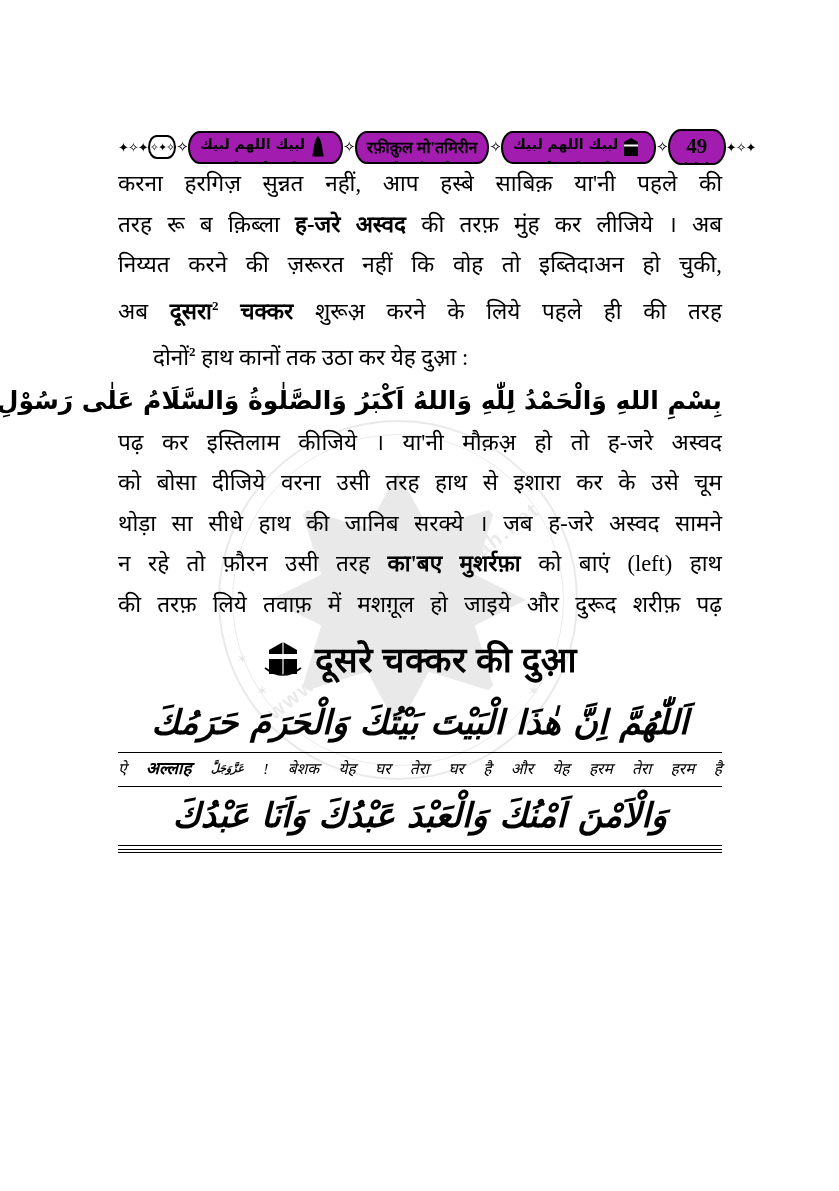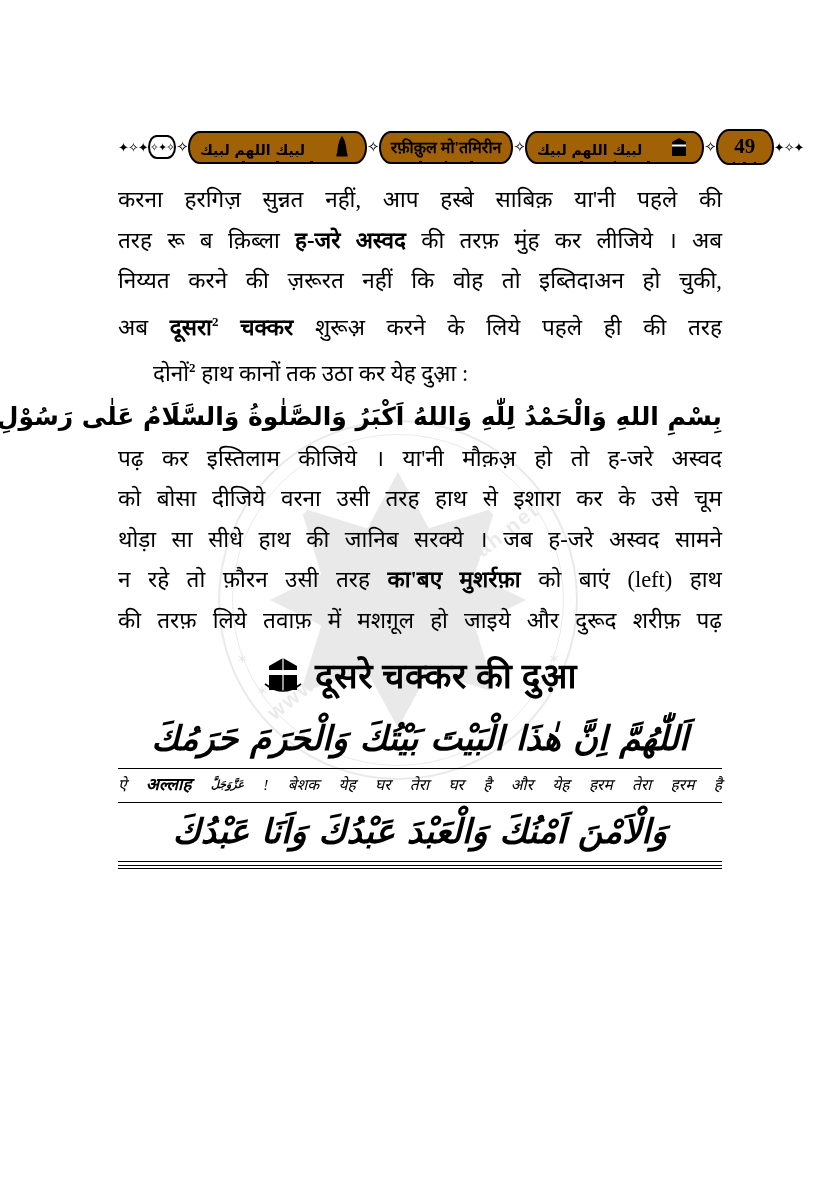--- a/index.html
+++ b/index.html
@@ -43,25 +43,24 @@
     position:absolute;left:118px;top:124px;width:604px;height:46px;
     z-index:3;display:flex;align-items:center;justify-content:space-between;
   }
   .orn{
     font-family:"DejaVu Sans",sans-serif;font-size:15px;line-height:1;
     letter-spacing:-1px;color:#000;
   }
   .orn-left,.orn-right{font-size:13px;}
   .cartouche{
     border:2.2px solid #000;border-radius:13px/18px;
-    padding:3px 10px 4px;background:#a16207;
-    display:flex;align-items:flex-end;justify-content:center;
+    padding:3px 10px 4px;background:#a21caf;
+    display:flex;align-items:flex-start;justify-content:center;
     box-shadow:0 0 0 1px #fff;
     position:relative;
-    gap:24px;
   }
   .cartouche::after{
     content:"";position:absolute;left:18%;right:18%;bottom:-6px;height:7px;
     background:
       radial-gradient(circle at 20% 0,#000 1.4px,transparent 1.6px),
       radial-gradient(circle at 50% 0,#000 1.4px,transparent 1.6px),
       radial-gradient(circle at 80% 0,#000 1.4px,transparent 1.6px);
   }
   .c-dots{
     border:2.2px solid #000;border-radius:11px/15px;height:20px;width:74px;
@@ -78,21 +77,21 @@
   }
   .c-num{
     font-family:"Liberation Serif",serif;font-size:21px;font-weight:700;
     min-width:34px;text-align:center;
   }
   .kaaba-sm{
     width:20px;height:22px;display:inline-block;margin:0 3px;
   }
 
   
-  .body-wrap{position:absolute;left:118px;top:180px;width:604px;z-index:2;}
+  .body-wrap{position:absolute;left:118px;top:164px;width:604px;z-index:2;}
   p.bodyline{
     margin:0;
     font-family:"Liberation Serif","DejaVu Serif",serif;
     font-size:22.5px;line-height:40.5px;
     text-align:justify;text-align-last:justify;
     white-space:nowrap;
   }
   p.bodyline.last{text-align-last:left;margin-left:35px;}
   p.bodyline b{font-weight:700;}
   sup.ref{font-size:13px;font-weight:700;vertical-align:super;}

